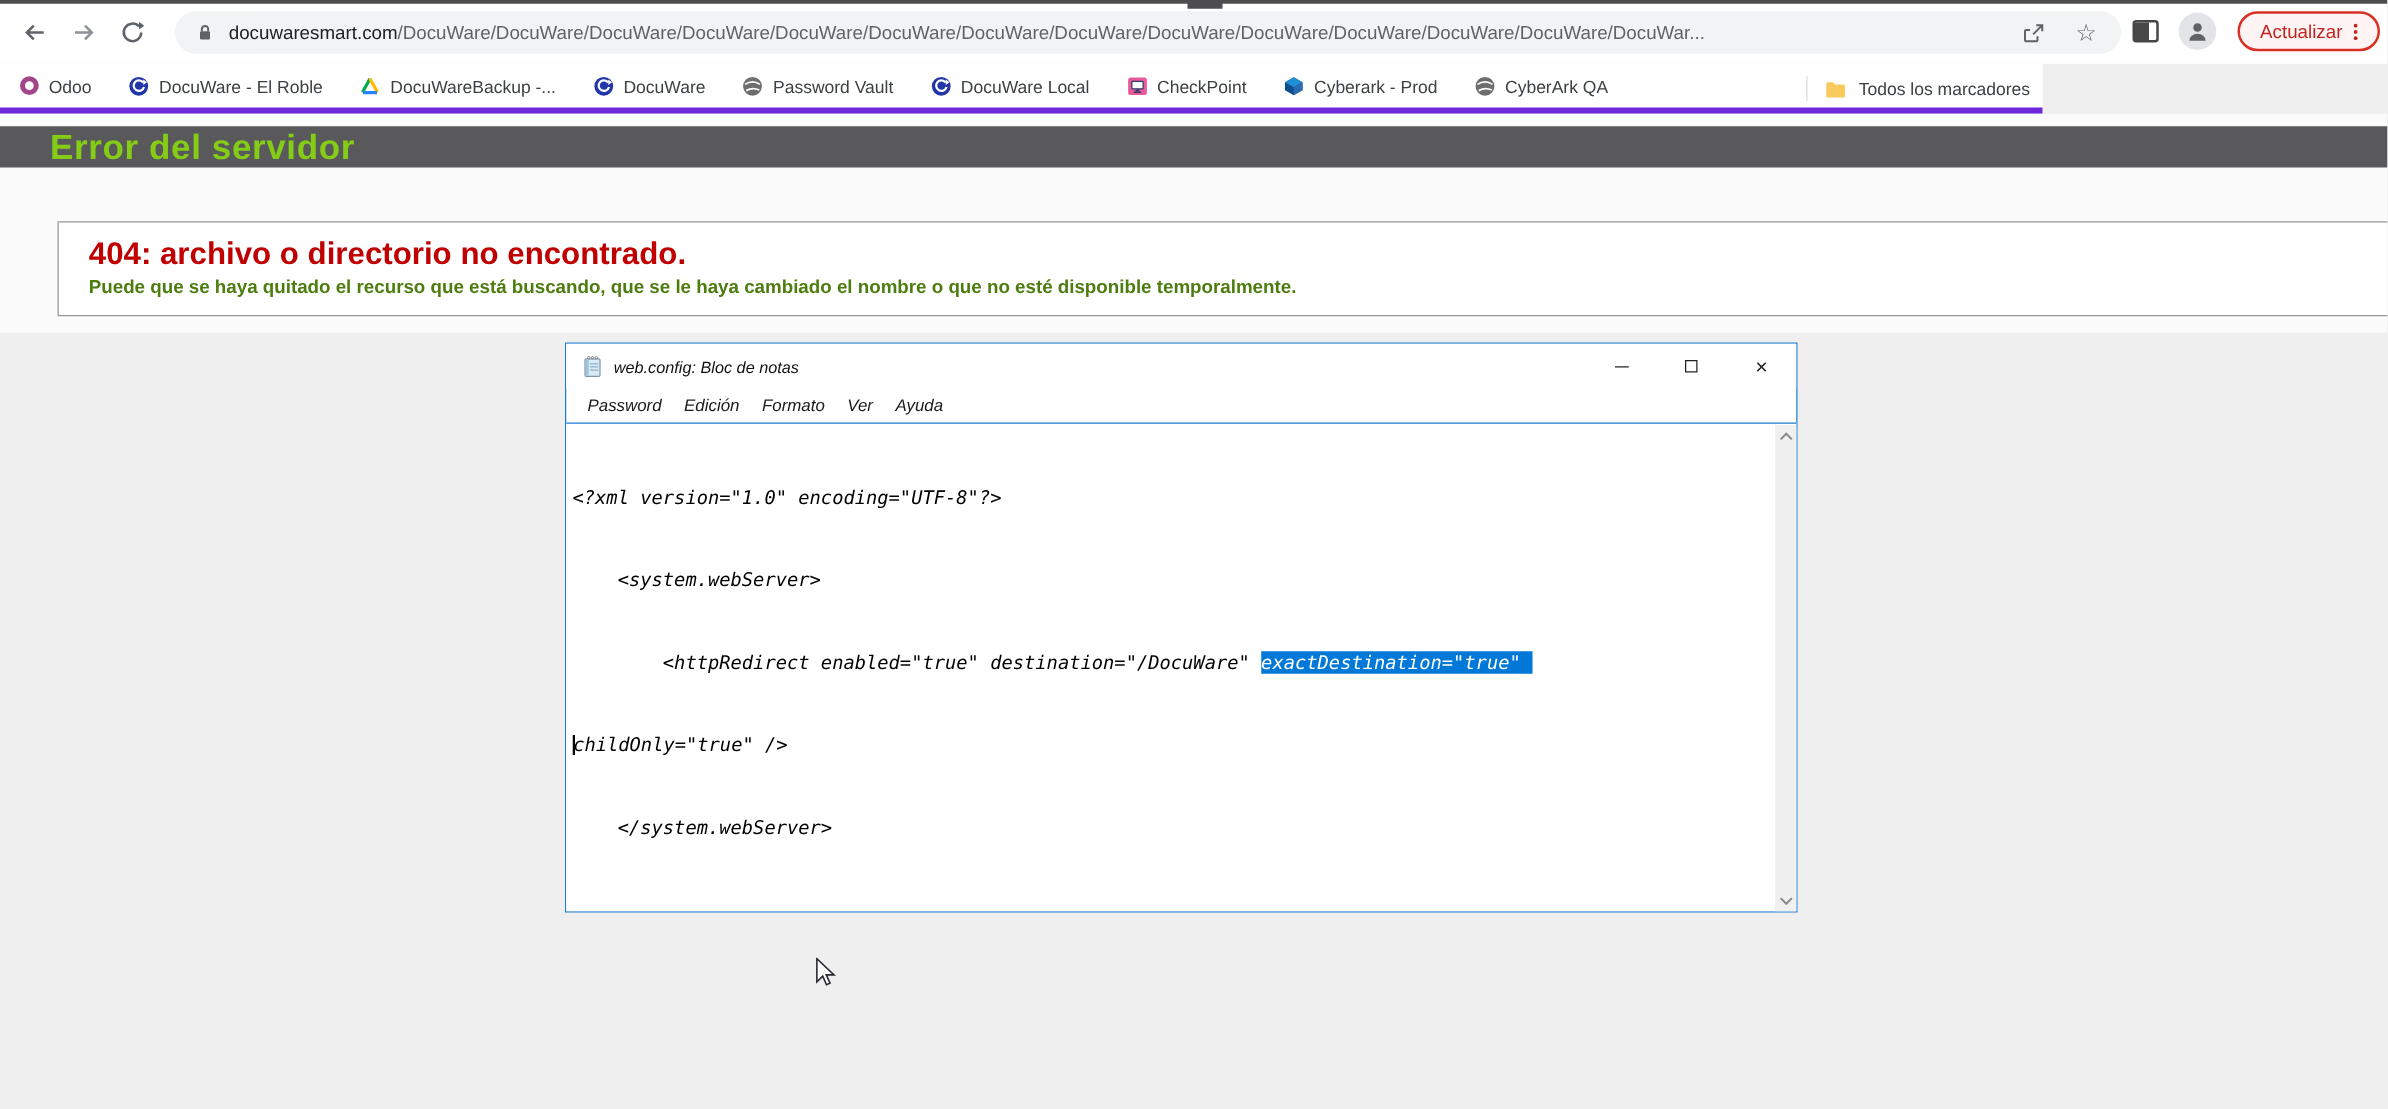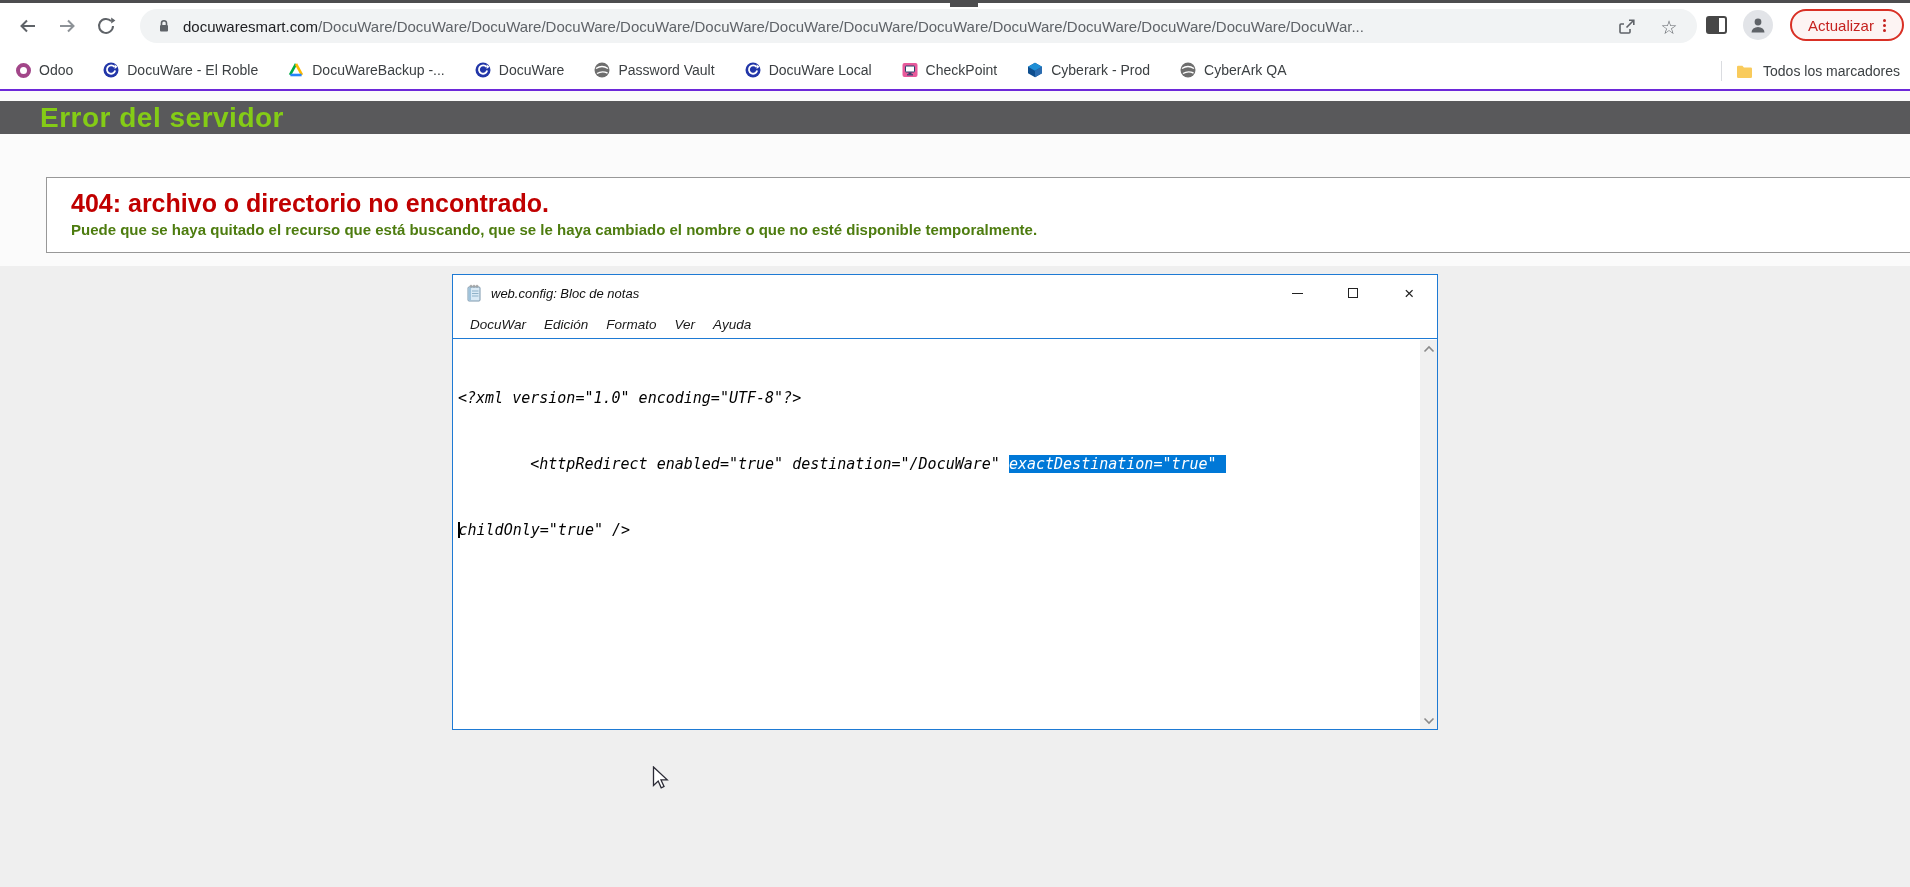--- a/index.html
+++ b/index.html
@@ -19,21 +19,21 @@
   .share-btn { right:58px; }
   .star-btn { right:16px; font-size:19px; color:#5f6368; line-height:1; }
   .sidepanel-btn { position:absolute; left:1706px; top:16px; width:21px; height:18px; border:2px solid #474747; border-radius:3px; background:linear-gradient(to right,#474747 11px,#ffffff 11px); }
   .avatar-btn { position:absolute; left:1743px; top:10px; width:30px; height:30px; border-radius:50%; background:#e2e4e8; display:flex; align-items:center; justify-content:center; }
   .actualizar-btn { position:absolute; left:1790px; top:9px; height:32px; width:114px; border:2px solid #d93025; border-radius:16px; background:#fdf4f3; display:flex; align-items:center; justify-content:center; gap:9px; }
   .actualizar-label { color:#c5221f; font-size:15px; }
   .menu-dots { display:flex; flex-direction:column; gap:2px; }
   .menu-dots i { width:3px; height:3px; border-radius:50%; background:#c5221f; }
 
   
-  .bookmarks { position:absolute; top:51px; left:0; width:1910px; height:40px; background:#fff; border-bottom:2px solid #6d28d9; display:flex; align-items:center; }
+  .bookmarks { position:absolute; top:51px; left:0; width:1634px; height:40px; background:#fff; border-bottom:5px solid #6d28d9; display:flex; align-items:center; }
   .bm-item { display:flex; align-items:center; gap:8px; margin-left:16px; margin-right:14px; font-size:14px; color:#3c4043; white-space:nowrap; }
   .bm-item svg, .bm-ic { flex:0 0 auto; }
   .bm-right { position:absolute; right:10px; top:0; height:40px; display:flex; align-items:center; gap:10px; font-size:14px; color:#3c4043; }
   .bm-sep { width:1px; height:20px; background:#dadce0; margin-right:4px; }
   .ic-odoo { width:15px; height:15px; border-radius:50%; border:4px solid #a24689; background:#fff; }
 
   
   .page-white { position:absolute; top:91px; left:0; width:1910px; height:175px; background:#fbfbfb; }
   .page-header { position:absolute; top:101px; left:0; width:1910px; height:33px; background:#59595b; display:flex; align-items:center; padding-left:40px; color:#84cc16; font-size:28px; font-weight:600; letter-spacing:.5px; }
   .error-box { position:absolute; left:46px; top:177px; width:1884px; height:76px; background:#fff; border:1px solid #989898; padding:11px 10px 0 24px; }
@@ -242,32 +242,34 @@
       <div class="np-ctrl">
           <span class="glyph-max"></span>
         </div>
       <div class="np-ctrl">
           <span class="glyph-close">×</span>
         </div>
     </div>
   </div>
 
   <div class="np-menubar">
-    <span class="np-menu">DocuWar</span>
+    <span class="np-menu">Password</span>
     <span class="np-menu">Edición</span>
     <span class="np-menu">Formato</span>
     <span class="np-menu">Ver</span>
     <span class="np-menu">Ayuda</span>
   </div>
 
   <div class="np-edit">
     <div class="np-code">
       <div><span>&lt;?xml version="1.0" encoding="UTF-8"?&gt;</span></div>
+      <div><span>    &lt;system.webServer&gt;</span></div>
       <div><span>        &lt;httpRedirect enabled="true" destination="/DocuWare" </span><span class="hl">exactDestination="true" </span></div>
       <div><span class="text-caret"></span><span>childOnly="true" /&gt;</span></div>
+      <div><span>    &lt;/system.webServer&gt;</span></div>
       
     </div>
     <div class="np-scrollbar">
       <div class="sb-arrow sb-up">
         <svg width="12" height="8" viewBox="0 0 12 8">
             <polyline points="1.5,6.5 6,2 10.5,6.5" fill="none" stroke="#8a8a8a" stroke-width="1.6"></polyline>
           </svg>
       </div>
       <div class="sb-arrow sb-down">
         <svg width="12" height="8" viewBox="0 0 12 8">

